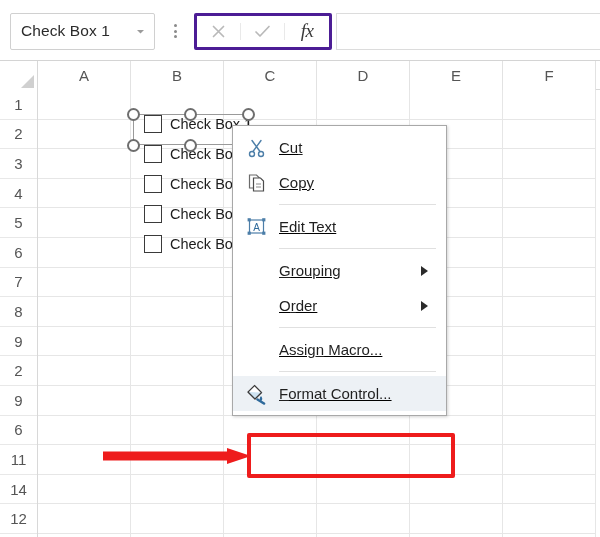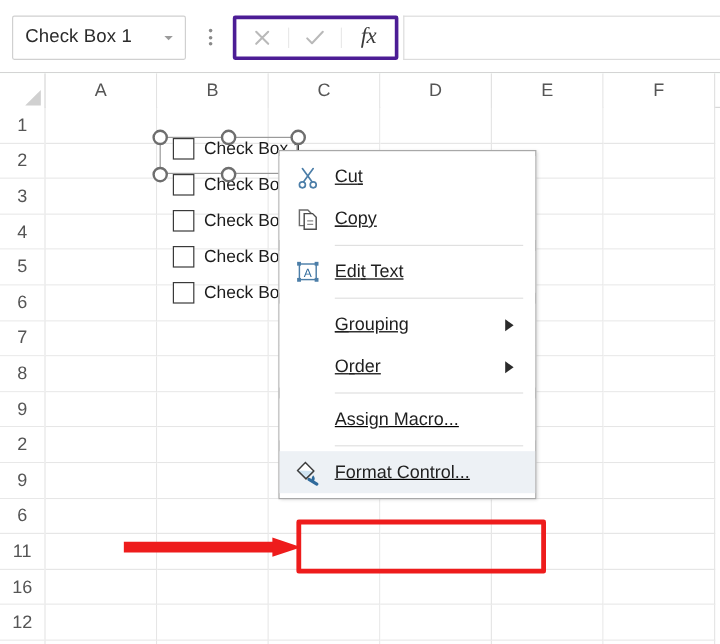--- a/index.html
+++ b/index.html
@@ -331,21 +331,21 @@
       <div class="row-head">4</div>
       <div class="row-head">5</div>
       <div class="row-head">6</div>
       <div class="row-head">7</div>
       <div class="row-head">8</div>
       <div class="row-head">9</div>
       <div class="row-head">2</div>
       <div class="row-head">9</div>
       <div class="row-head">6</div>
       <div class="row-head">11</div>
-      <div class="row-head">16</div>
+      <div class="row-head">14</div>
       <div class="row-head">12</div>
       <div class="row-head">16</div>
     </div>
 
     <div class="cells" id="cells">
         <div class="cell-row">
           <div class="cell"></div>
           <div class="cell"></div>
           <div class="cell"></div>
           <div class="cell"></div>

